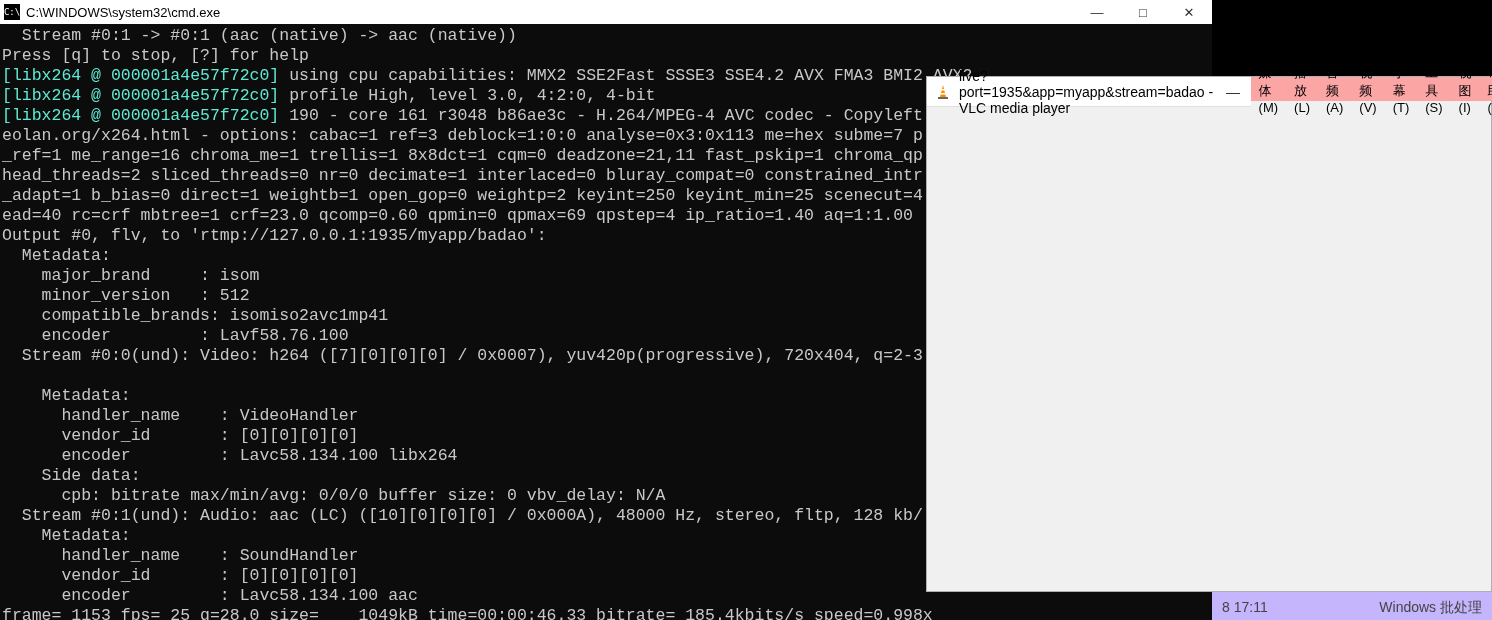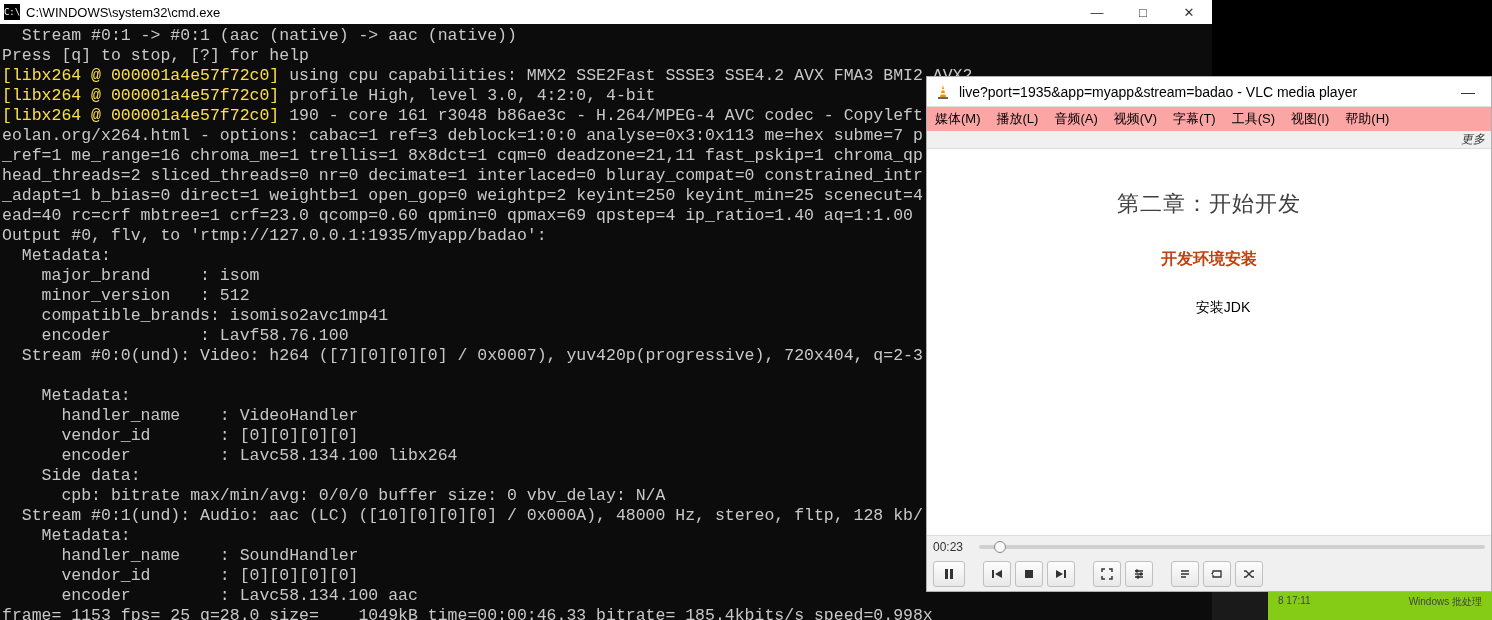--- a/index.html
+++ b/index.html
@@ -47,21 +47,21 @@
   flex: 1;
   background: #0c0c0c;
   color: #c8c8c8;
   font-family: Liberation Mono, monospace;
   font-size: 16.5px;
   line-height: 20px;
   padding: 2px 0 0 2px;
   white-space: pre;
   overflow: hidden;
 }
-.lx { color: #fde047; } 
+.lx { color: #5eead4; } 
 
 
 .darkstrip {
   position: absolute;
   left: 1212px;
   top: 0;
   right: 0;
   height: 76px;
   background: #000;
   z-index: 2;
@@ -70,21 +70,21 @@
 
 .vlc-window {
   position: absolute;
   left: 926px;
   top: 76px;
   width: 566px;
   height: 516px;
   background: #f0f0f0;
   border: 1px solid #b0b0b0;
   display: flex;
-  flex-direction: column;
+  flex-direction: row;
   z-index: 3;
 }
 .vlc-titlebar {
   height: 30px;
   background: #fff;
   display: flex;
   align-items: center;
   gap: 8px;
   padding: 0 8px;
   font-size: 14px;
@@ -168,27 +168,27 @@
   border:1px solid #c0c0c0;
   background:linear-gradient(#fdfdfd,#e8e8e8);
   border-radius:3px;
   display:flex; align-items:center; justify-content:center;
   font-size:12px; color:#333; cursor:pointer;
 }
 .vlc-btn.big { width:32px; }
 .vlc-gap { width:10px; }
 .desk-under {
   position:absolute;
-  left:1268px;
+  left:1212px;
   top:575px;
   right:0;
   height:45px;
-  background:#84cc16;
+  background:#c4b5fd;
   z-index:2;
-  font-size:10px;
+  font-size:14px;
   color:#444;
 }
 .desk-under .r1, .desk-under .r2 {
   display:flex; justify-content:space-between; padding:2px 10px;
 }
 </style>
 </head>
 <body>
 
 <div class="cmd-window">

